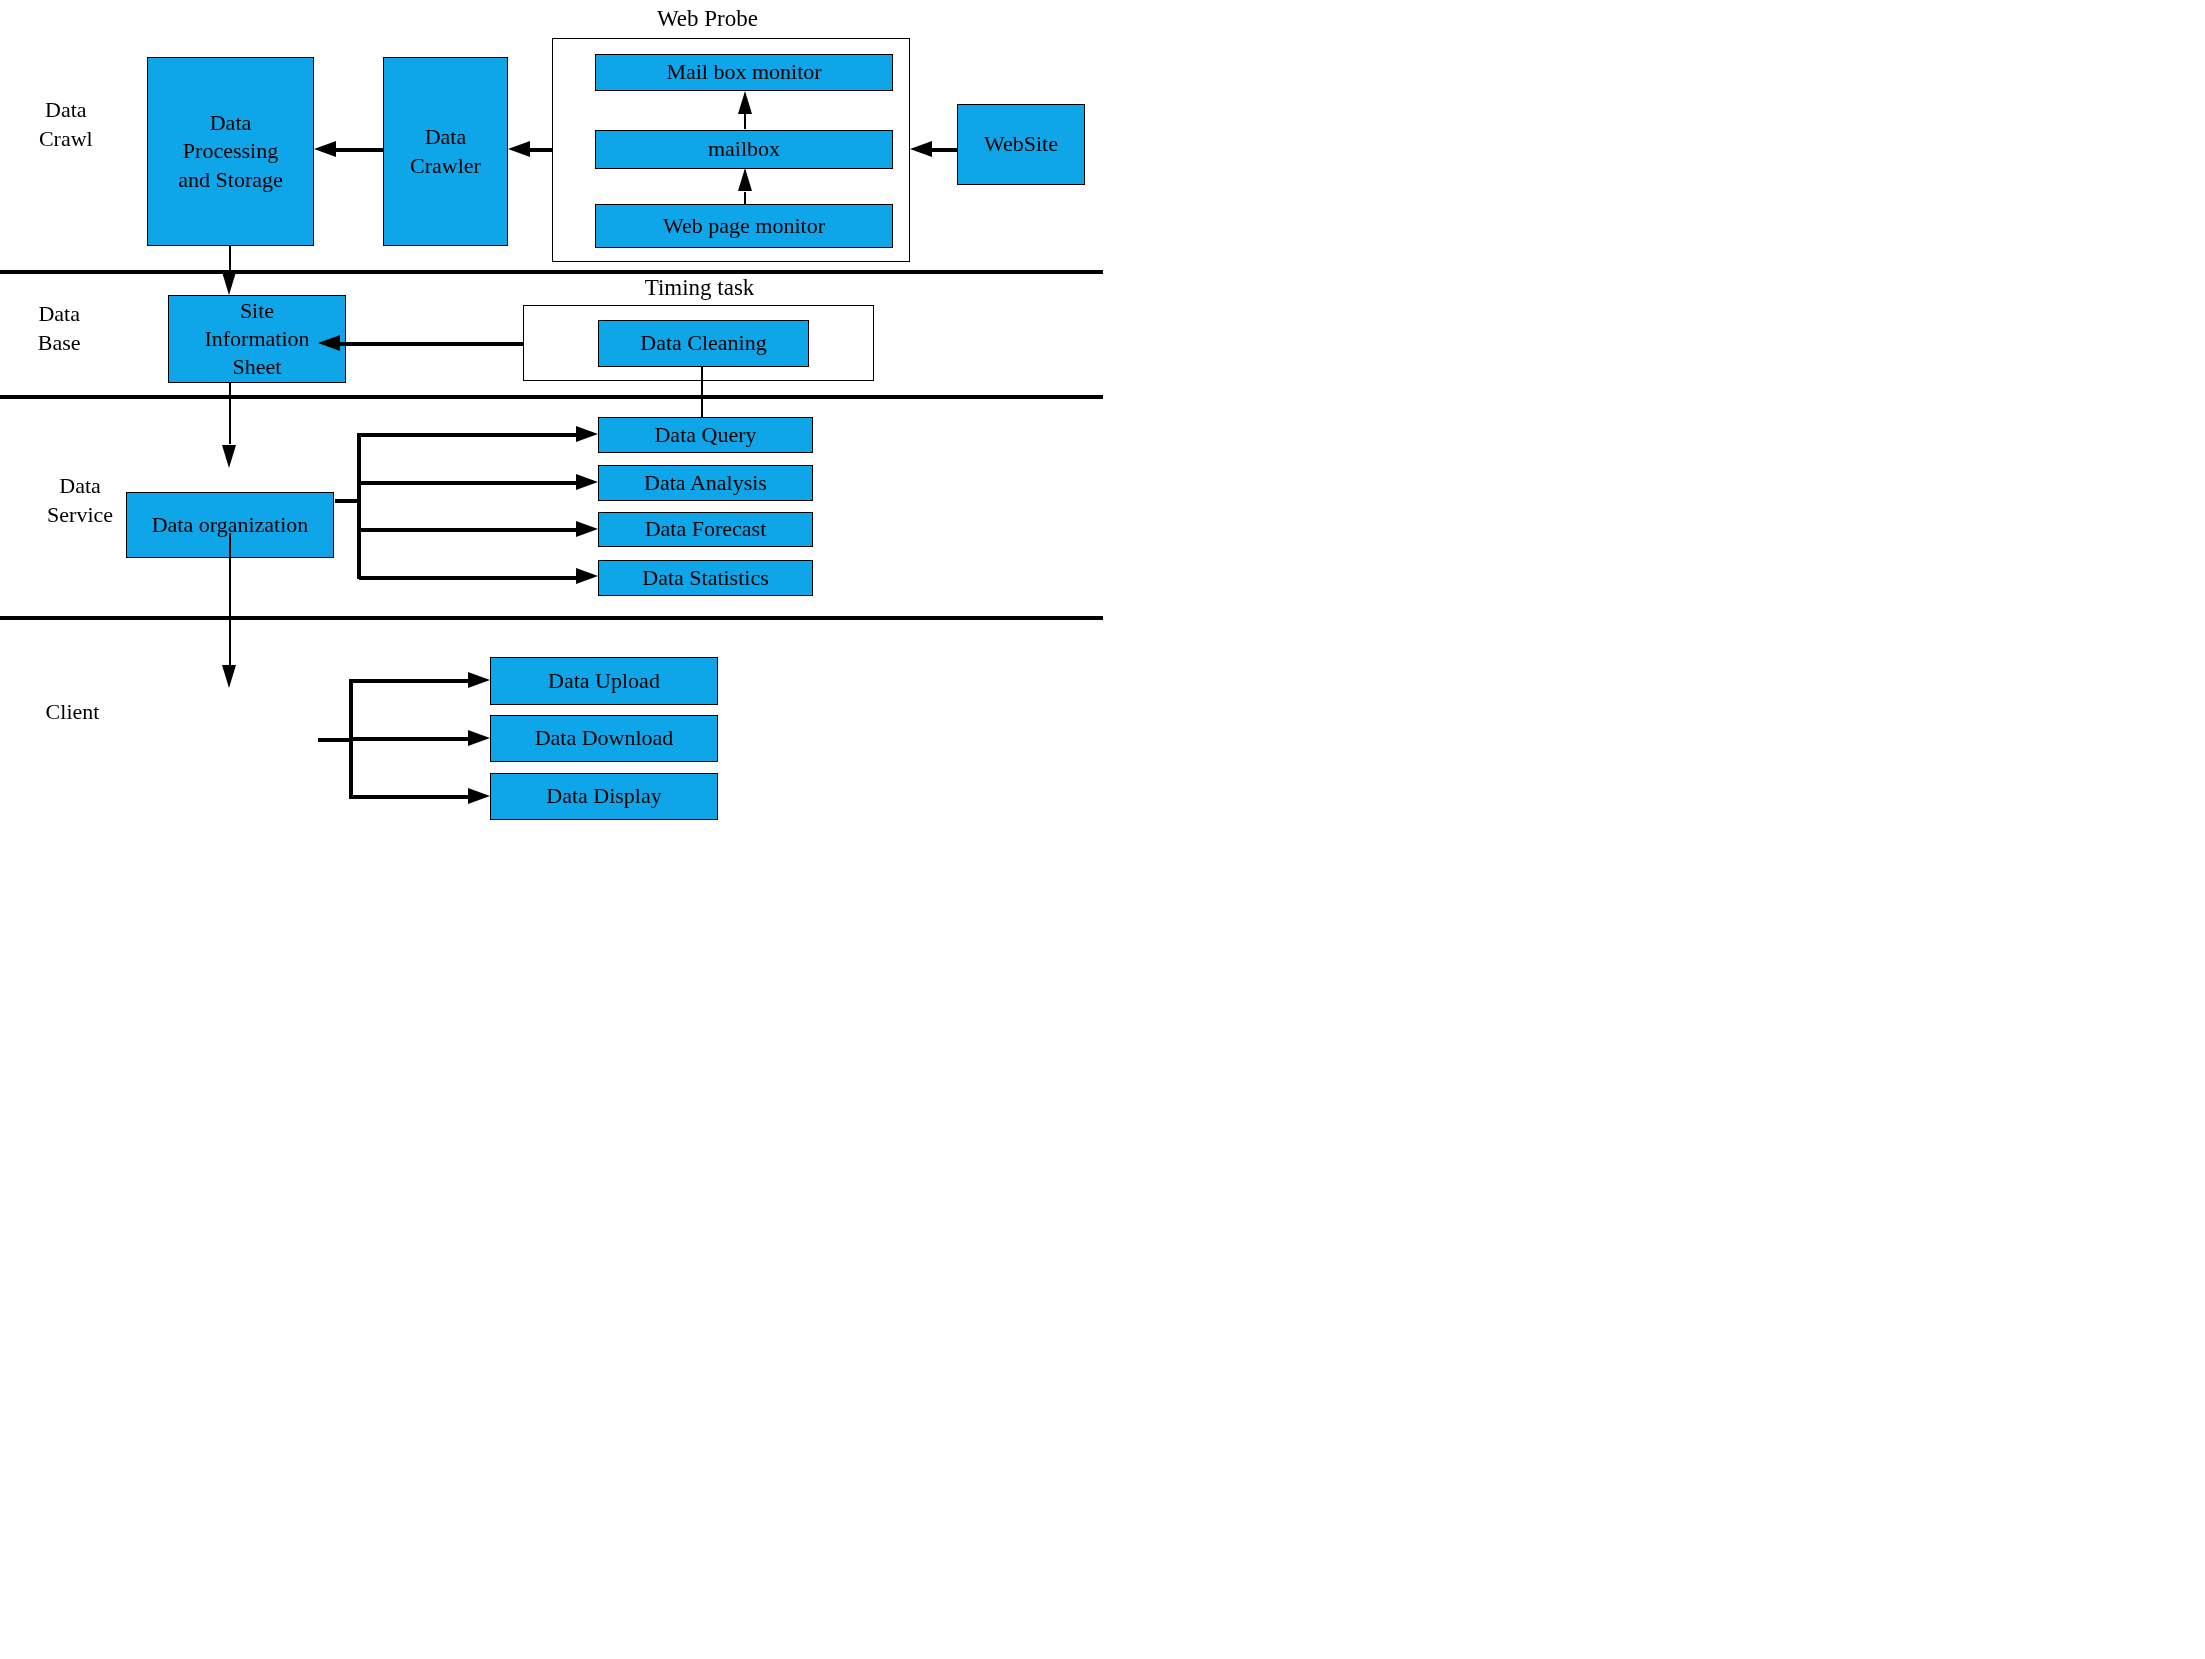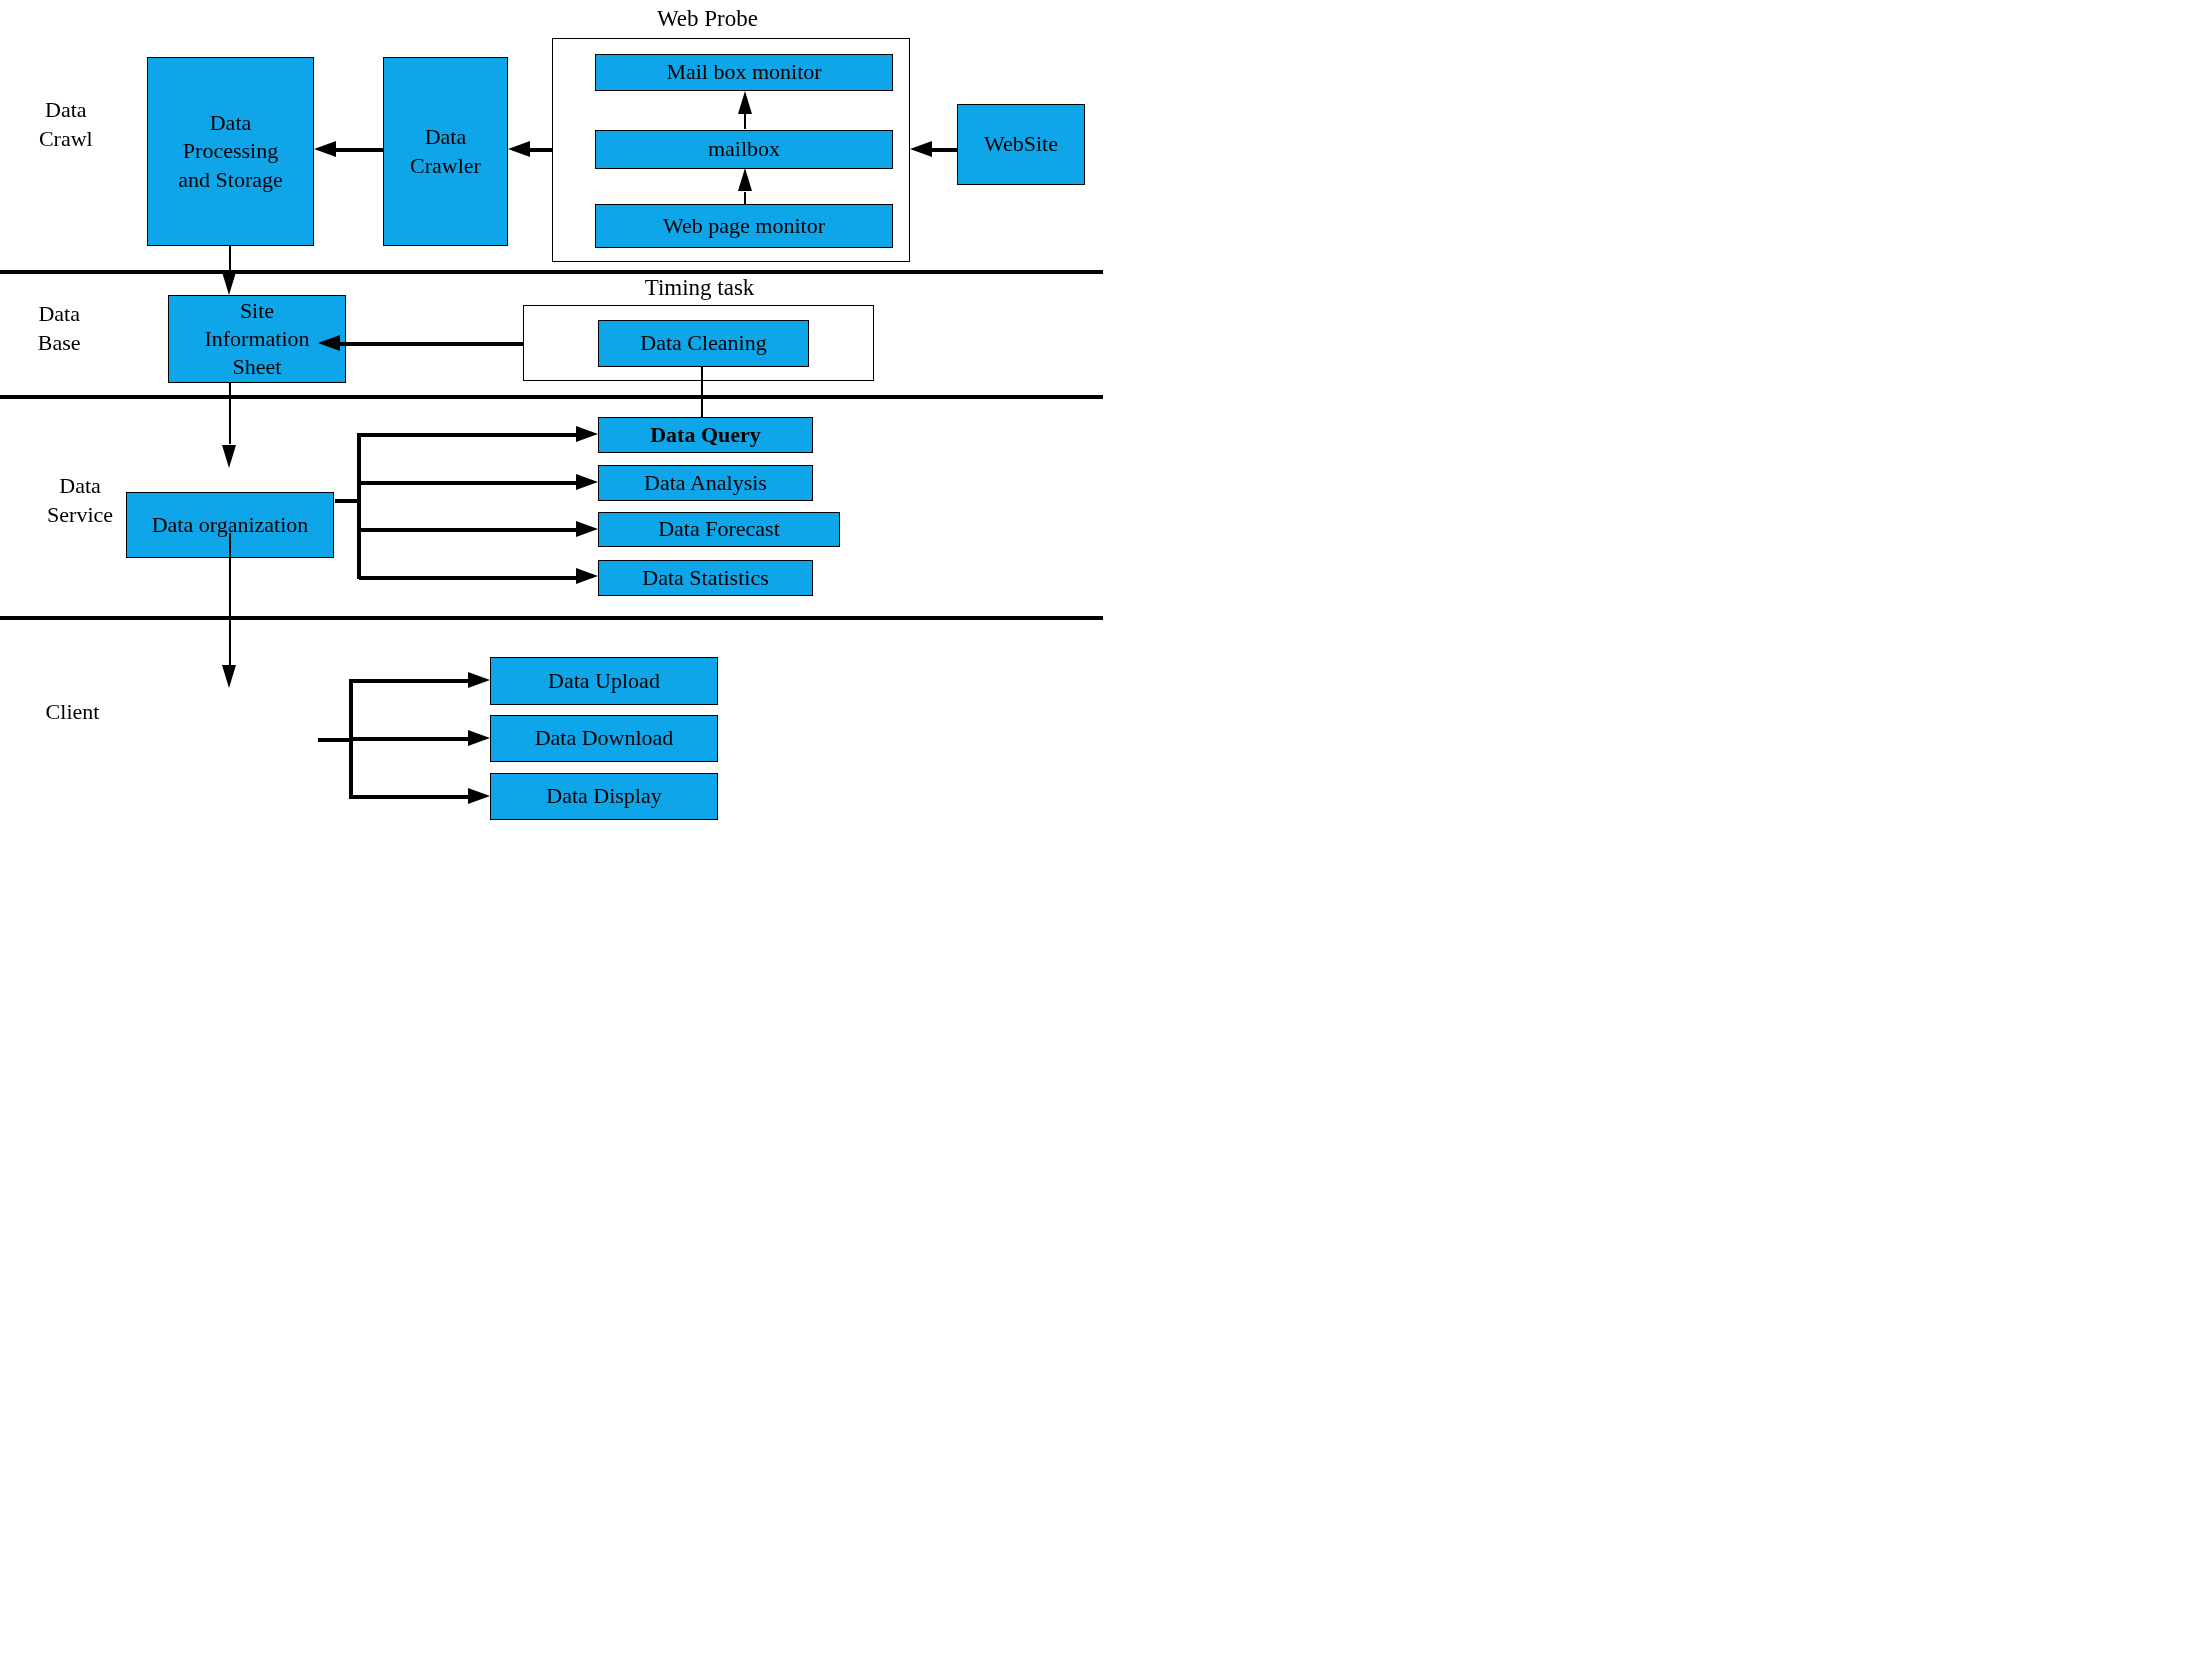--- a/index.html
+++ b/index.html
@@ -151,23 +151,23 @@
   <div class="shaft" style="left:340px;top:342px;width:184px;height:3.6px;"></div>
   <div class="head left" style="left:318px;top:335px;"></div>
 
   <div class="shaft" style="left:701px;top:367px;width:2.2px;height:50px;"></div>
 
   <div class="shaft" style="left:229px;top:383px;width:2.2px;height:61px;"></div>
   <div class="head down" style="left:222px;top:445px;"></div>
 
   <div class="box" style="left:126px;top:468px;width:208px;height:66px;margin-top:24px;">Data organization</div>
 
-  <div class="box" style="left:598px;top:417px;width:215px;height:36px;font-weight:bold;">Data Query</div>
+  <div class="box" style="left:598px;top:417px;width:215px;height:36px;">Data Query</div>
   <div class="box" style="left:598px;top:465px;width:215px;height:36px;">Data Analysis</div>
-  <div class="box" style="left:598px;top:512px;width:242px;height:35px;">Data Forecast</div>
+  <div class="box" style="left:598px;top:512px;width:215px;height:35px;">Data Forecast</div>
   <div class="box" style="left:598px;top:560px;width:215px;height:36px;">Data Statistics</div>
 
   <div class="shaft" style="left:335px;top:499px;width:24px;height:3.6px;"></div>
   <div class="shaft" style="left:357px;top:433px;width:3.6px;height:146px;"></div>
 
   <div class="shaft" style="left:359px;top:433px;width:217px;height:3.6px;"></div>
   <div class="head right" style="left:576px;top:426px;"></div>
 
   <div class="shaft" style="left:359px;top:481px;width:217px;height:3.6px;"></div>
   <div class="head right" style="left:576px;top:474px;"></div>

